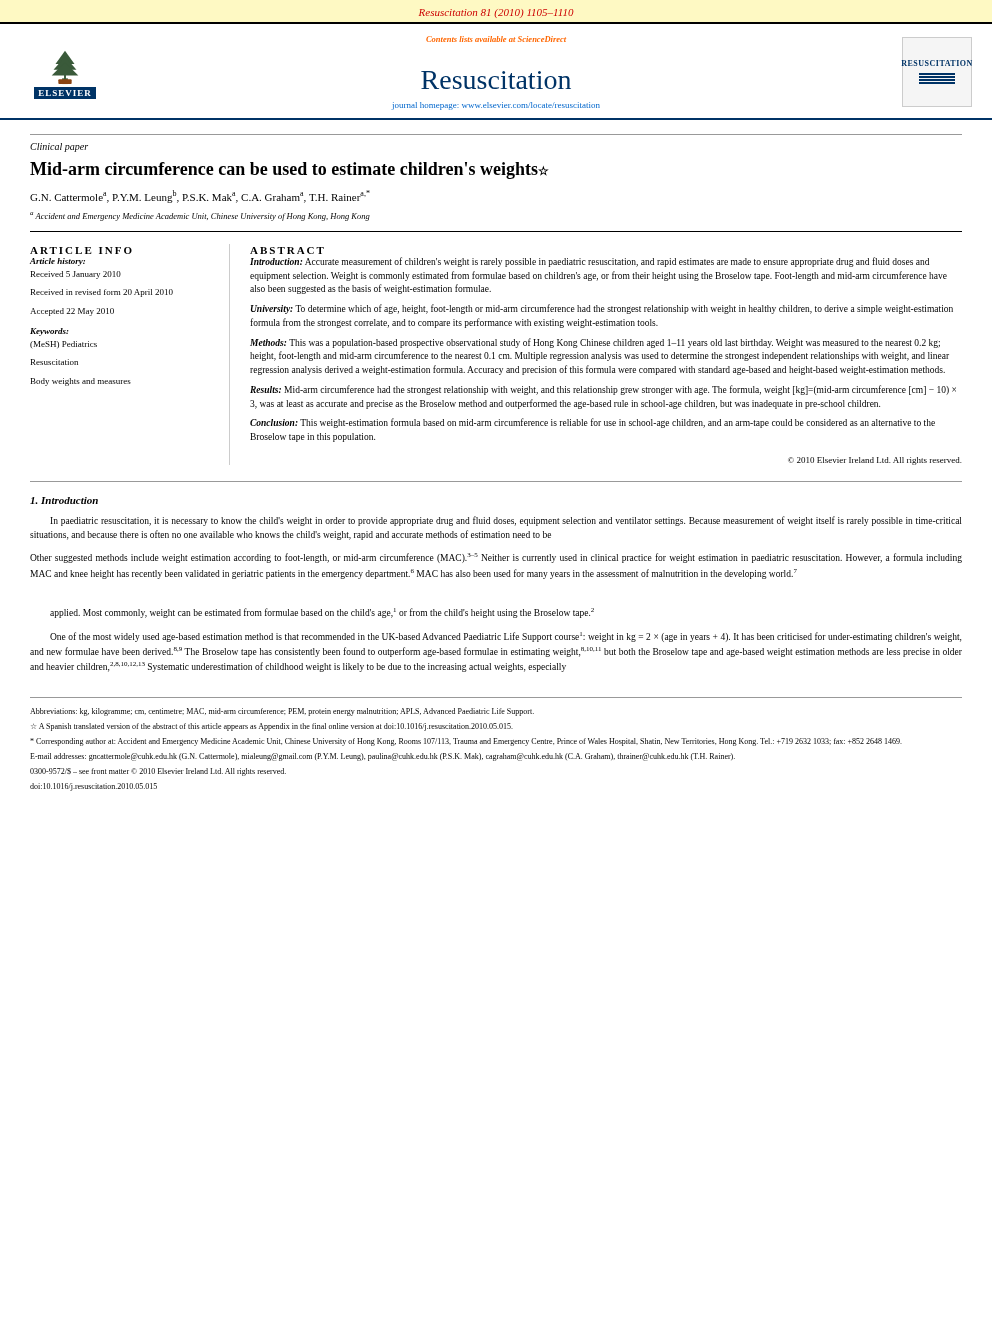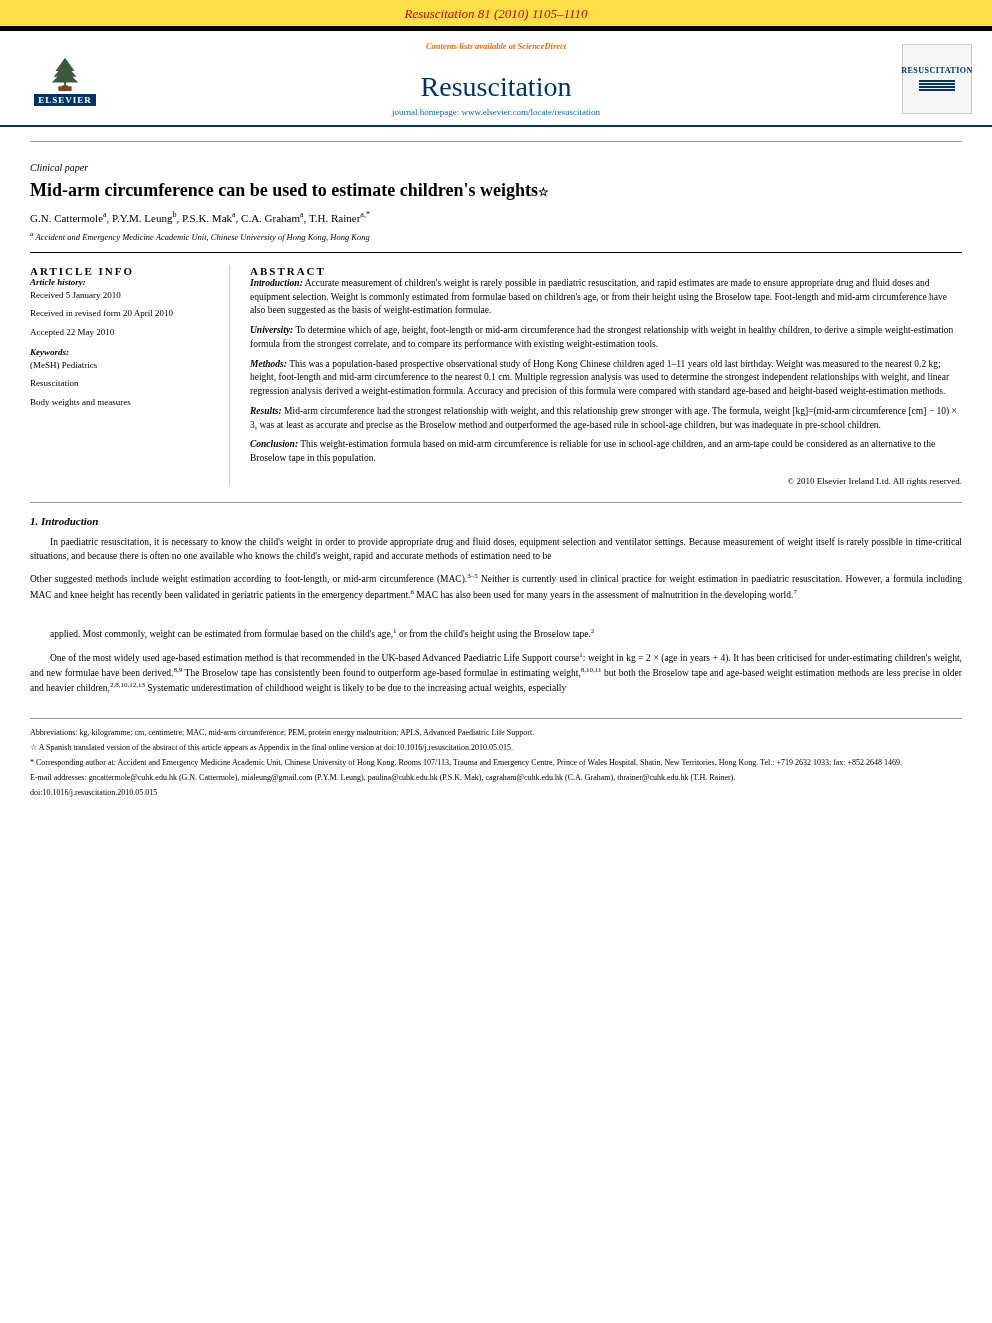--- a/index.html
+++ b/index.html
@@ -11,25 +11,25 @@
       width: 992px;
       min-height: 1323px;
     }
     .page-wrapper {
       width: 992px;
       background: #fff;
       padding: 0;
     }
     
     .top-bar {
-      background: #fde047;
+      background: #fef9c3;
       text-align: center;
       padding: 6px 0 4px 0;
-      border-bottom: 5px solid #000000;
-      font-size: 13px;
+      border-bottom: 2px solid #000000;
+      font-size: 11px;
       color: #c00;
       font-style: italic;
     }
     
     .journal-header {
       display: flex;
       align-items: center;
       padding: 10px 20px 8px 20px;
       border-bottom: 2px solid #003366;
       position: relative;
@@ -123,21 +123,21 @@
     
     .main-content {
       padding: 14px 30px 14px 30px;
     }
     .article-type {
       font-size: 10px;
       font-style: italic;
       margin-bottom: 6px;
       color: #000;
       border-top: 1px solid #999;
-      padding-top: 20px;
+      padding-top: 6px;
     }
     .article-title {
       font-size: 18px;
       font-weight: bold;
       margin-bottom: 8px;
       color: #000;
       font-family: 'Times New Roman', Times, serif;
       line-height: 1.3;
     }
     .star {
@@ -399,17 +399,18 @@
       </div>
     </div>
 
     <div class="footnotes-section">
       <div class="footnote-line">Abbreviations: kg, kilogramme; cm, centimetre; MAC, mid-arm circumference; PEM, protein energy malnutrition; APLS, Advanced Paediatric Life Support.</div>
       <div class="footnote-line">☆ A Spanish translated version of the abstract of this article appears as Appendix in the final online version at doi:10.1016/j.resuscitation.2010.05.015.</div>
       <div class="footnote-line">* Corresponding author at: Accident and Emergency Medicine Academic Unit, Chinese University of Hong Kong, Rooms 107/113, Trauma and Emergency Centre, Prince of Wales Hospital, Shatin, New Territories, Hong Kong. Tel.: +719 2632 1033; fax: +852 2648 1469.</div>
       <div class="footnote-line">
         <span>E-mail addresses:</span> <span>gncattermole@cuhk.edu.hk (G.N. Cattermole), mialeung@gmail.com (P.Y.M. Leung), paulina@cuhk.edu.hk (P.S.K. Mak), cagraham@cuhk.edu.hk (C.A. Graham), thrainer@cuhk.edu.hk (T.H. Rainer).</span>
       </div>
+      <div class="footnote-line">0300-9572/$  – see front matter © 2010 Elsevier Ireland Ltd. All rights reserved.</div>
       <div class="footnote-line">doi:10.1016/j.resuscitation.2010.05.015</div>
     </div>
 
   </div>
 </div>
 
 </body></html>

